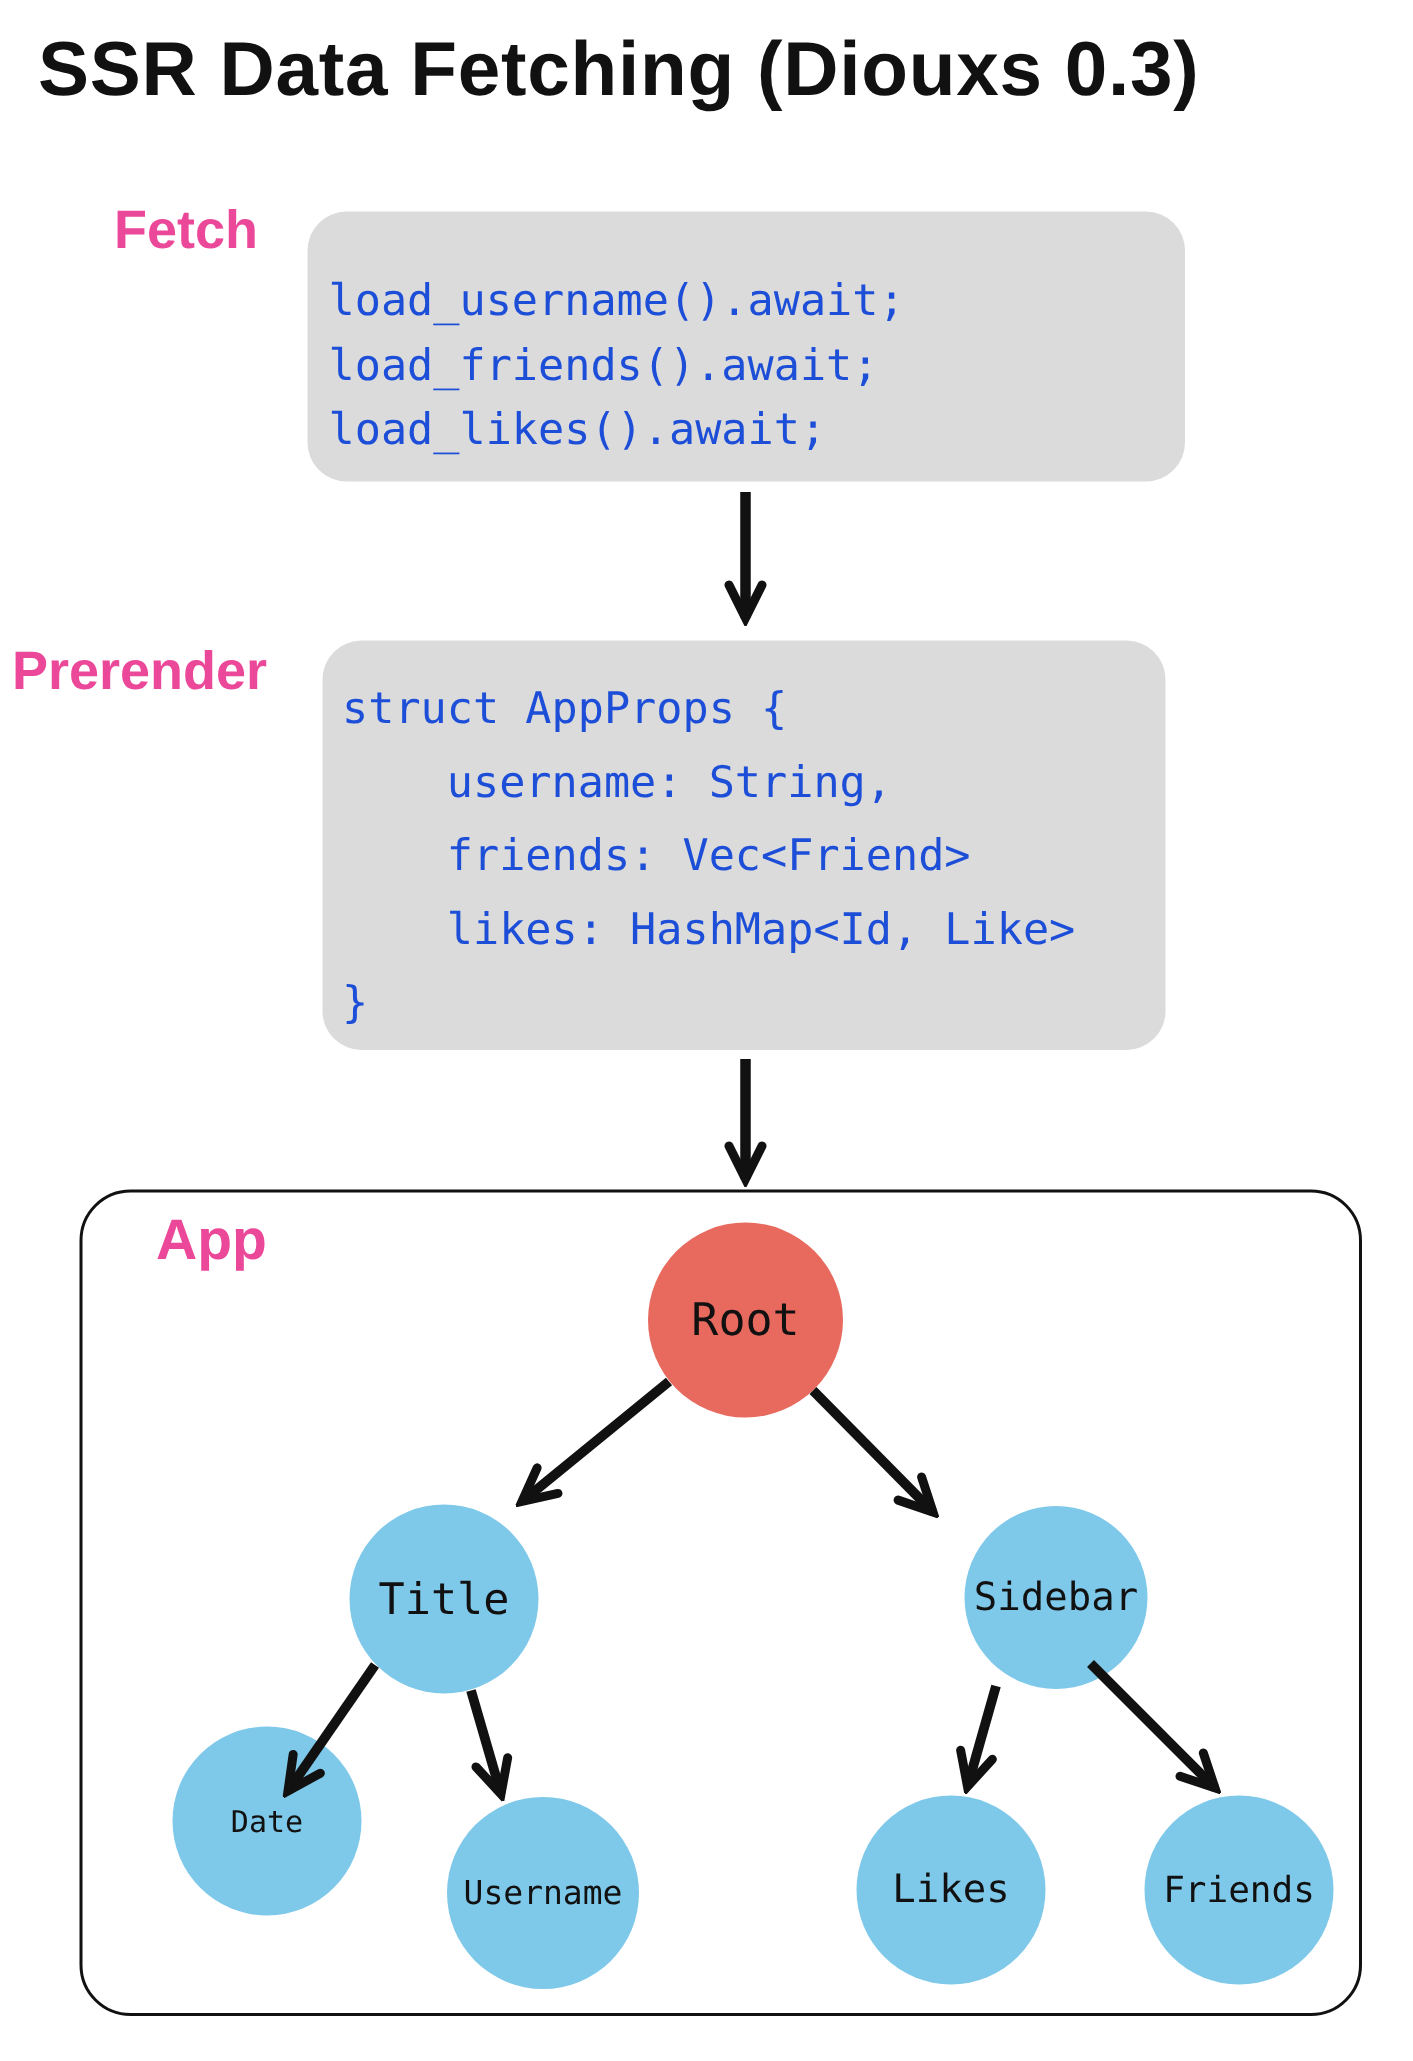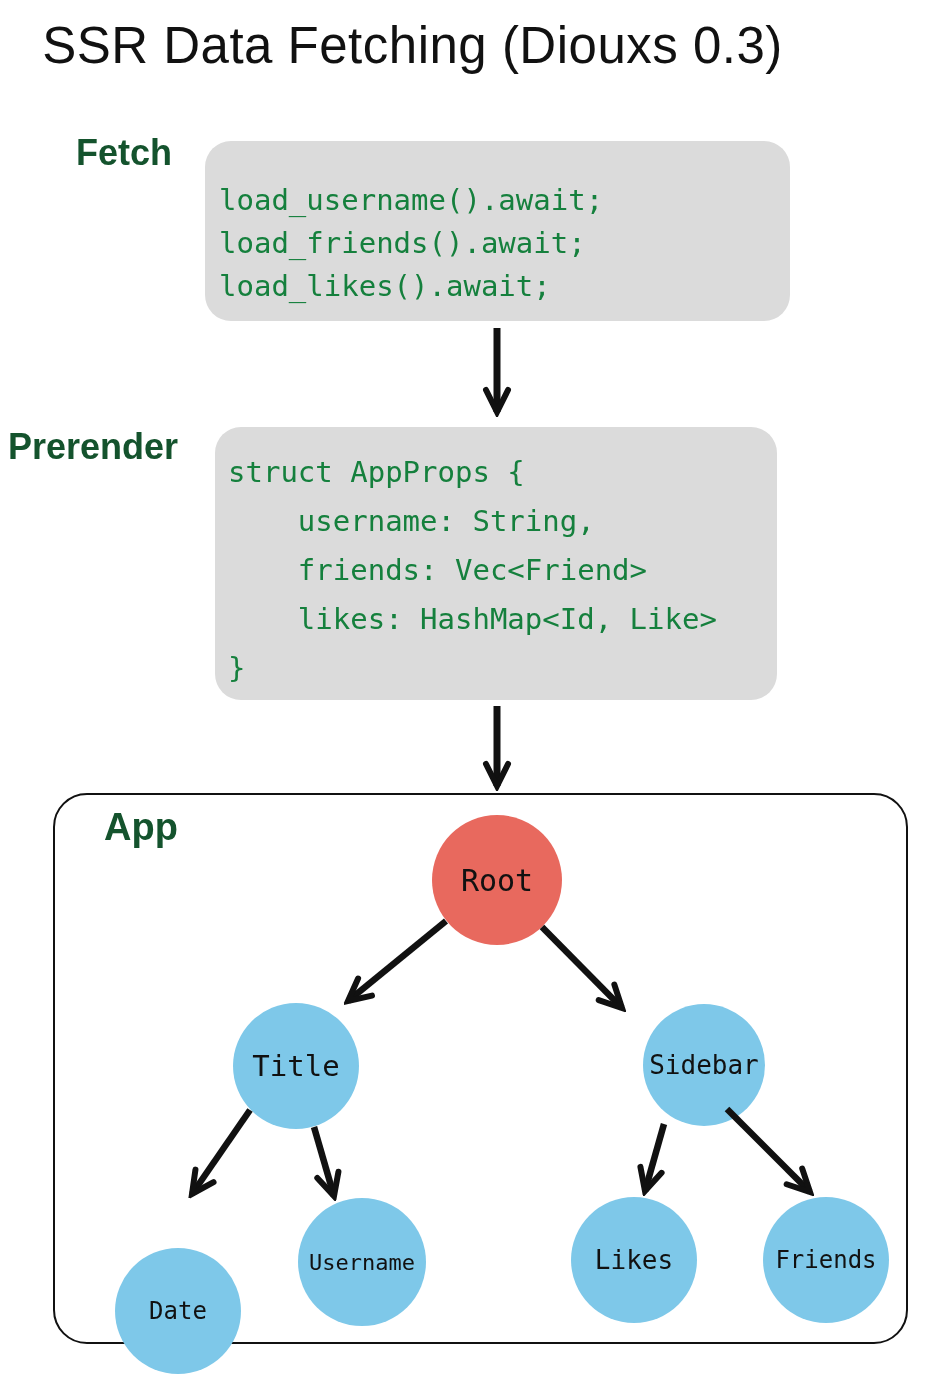--- a/index.html
+++ b/index.html
@@ -17,37 +17,37 @@
     height: 1374px;
     background: #ffffff;
   }
   .page-title {
     position: absolute;
     top: 16px;
     left: 0;
     width: 825px;
     text-align: center;
     font-size: 51px;
-    font-weight: 400;
+    font-weight: 700;
     letter-spacing: 0.5px;
     color: #111111;
   }
   .stage-label {
     position: absolute;
     font-size: 36px;
     font-weight: 600;
-    color: #14532d;
+    color: #ec4899;
   }
   #fetch-label { left: 76px; top: 132px; }
   #prerender-label { left: 8px; top: 426px; }
   .code-box {
     position: absolute;
     background: #dbdbdb;
     border-radius: 26px;
-    color: #15803d;
+    color: #1d4ed8;
     font-family: "DejaVu Sans Mono", monospace;
     font-size: 29px;
     box-sizing: border-box;
   }
   #fetch-box {
     left: 205px; top: 141px;
     width: 585px; height: 180px;
     padding: 38px 0 0 14px;
     line-height: 43px;
   }
@@ -84,21 +84,21 @@
     display: flex;
     align-items: center;
     justify-content: center;
     font-family: "DejaVu Sans Mono", monospace;
     color: #111111;
     z-index: 2;
   }
   #node-root     { left: 432px; top: 815px;  width: 130px; height: 130px; font-size: 30px; }
   #node-title    { left: 233px; top: 1003px; width: 126px; height: 126px; font-size: 29px; }
   #node-sidebar  { left: 622px; top: 1004px; width: 122px; height: 122px; font-size: 26px; margin-left: 21px; }
-  #node-date     { left: 115px; top: 1248px; width: 126px; height: 126px; font-size: 24px; }
+  #node-date     { left: 115px; top: 1151px; width: 126px; height: 126px; font-size: 20px; }
   #node-username { left: 298px; top: 1198px; width: 128px; height: 128px; font-size: 22px; justify-content: center; }
   #node-likes    { left: 571px; top: 1197px; width: 126px; height: 126px; font-size: 26px; }
   #node-friends  { left: 763px; top: 1197px; width: 126px; height: 126px; font-size: 24px; }
 </style>
 </head>
 <body>
 
 <div id="stage">
 
   <div class="page-title">SSR Data Fetching (Diouxs 0.3)</div>

